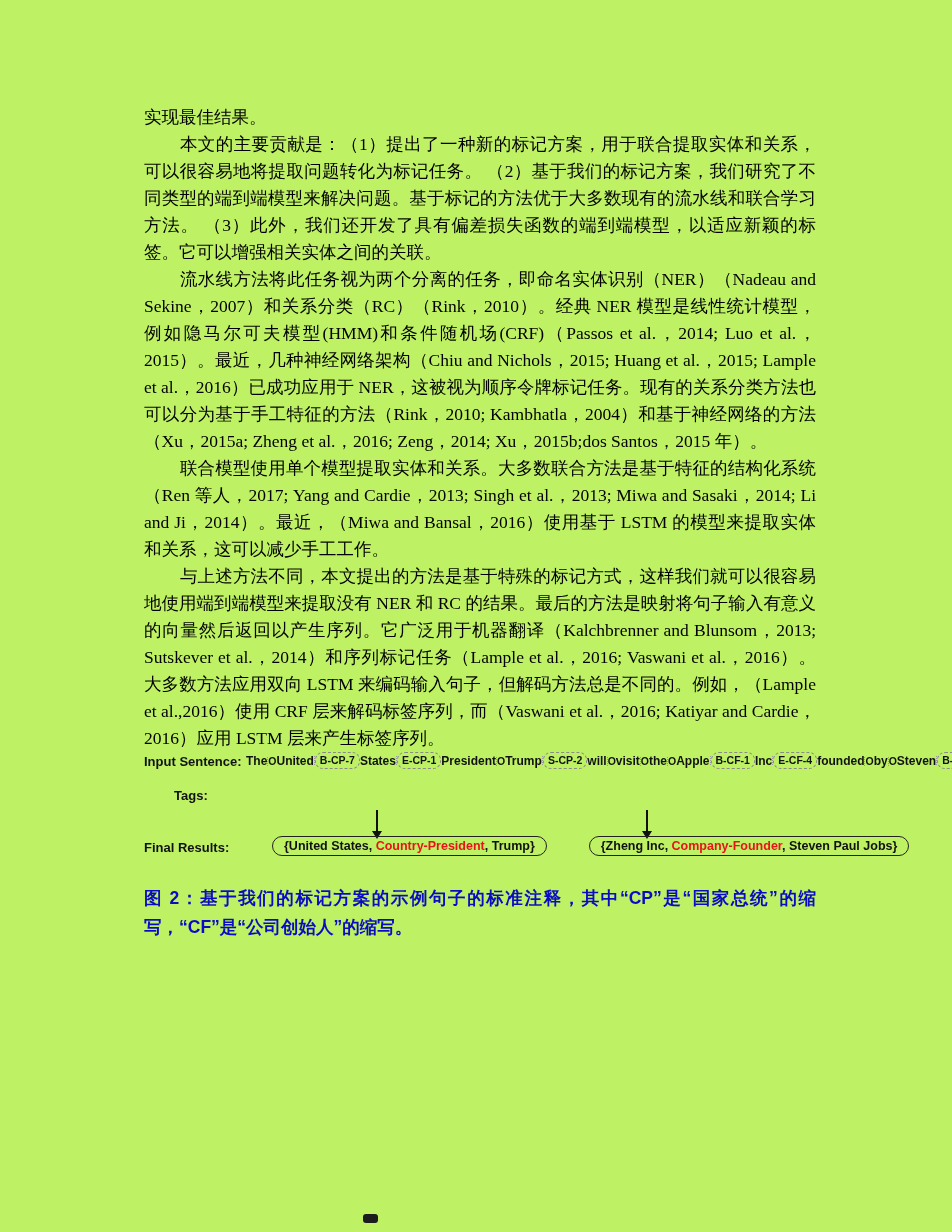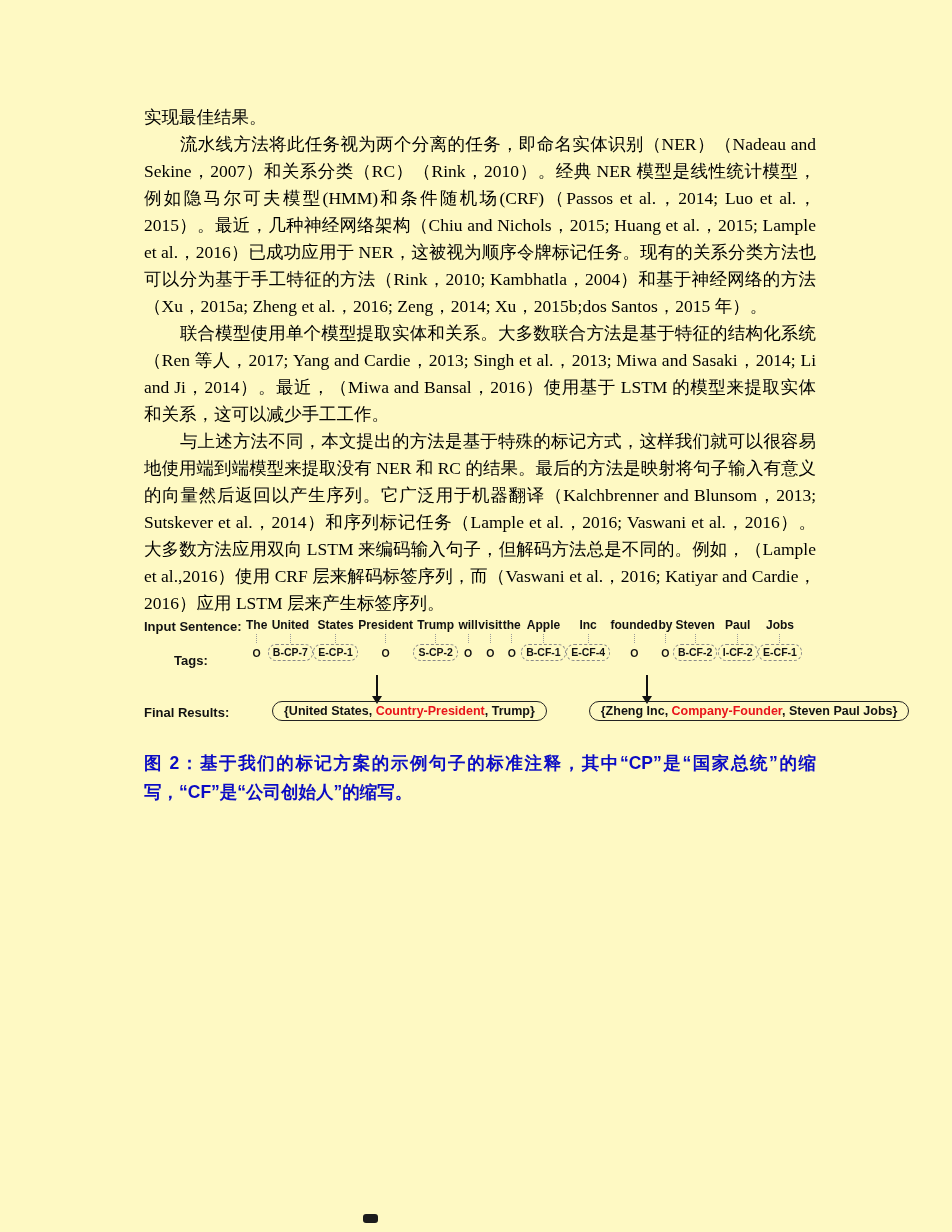--- a/index.html
+++ b/index.html
@@ -4,21 +4,21 @@
 <style>
   :root{
     --caption-blue:#0b0bc4;
     --relation-red:#e8131a;
   }
   *{box-sizing:border-box;}
   html,body{margin:0;padding:0;background:#ffffff;}
   .page{
     position:relative;
     width:952px;height:1232px;
-    background:#fef9c3;
+    background:#bef264;
     overflow:hidden;
     font-family:"Liberation Serif","DejaVu Serif",serif;
     color:#000;
   }
   .content{
     position:absolute;left:144px;top:104px;width:672px;
   }
   p.body{
     margin:0;
     font-size:17.5px;
@@ -55,21 +55,21 @@
   .lbl-results{left:0;top:88px;}
 
   .token-grid{
     position:absolute;
     left:102px;top:0;width:556px;
     display:flex;
     justify-content:space-between;
     align-items:flex-start;
   }
   .token-col{
-    display:flex;flex-direction:column;align-items:center;
+    display:flex;align-items:center;
   }
   .token-word{
     font-weight:700;font-size:12px;color:#111;white-space:nowrap;line-height:16px;
   }
   .token-connector{
     width:0;height:9px;border-left:1px dotted #999;margin:1px 0;
   }
   .token-tag{
     font-weight:700;font-size:10.5px;color:#111;white-space:nowrap;line-height:13px;
   }
@@ -116,20 +116,21 @@
   }
 </style>
 </head>
 <body>
 
 <div class="page">
   <div class="content">
 
     <p class="body noindent">实现最佳结果。</p>
 
+    <p class="body">本文的主要贡献是：（1）提出了一种新的标记方案，用于联合提取实体和关系，可以很容易地将提取问题转化为标记任务。 （2）基于我们的标记方案，我们研究了不同类型的端到端模型来解决问题。基于标记的方法优于大多数现有的流水线和联合学习方法。 （3）此外，我们还开发了具有偏差损失函数的端到端模型，以适应新颖的标签。它可以增强相关实体之间的关联。</p>
 
 
 
     <p class="body">流水线方法将此任务视为两个分离的任务，即命名实体识别（NER）（Nadeau and Sekine，2007）和关系分类（RC）（Rink，2010）。经典 NER 模型是线性统计模型，例如隐马尔可夫模型(HMM)和条件随机场(CRF)（Passos et al.，2014; Luo et al.，2015）。最近，几种神经网络架构（Chiu and Nichols，2015; Huang et al.，2015; Lample et al.，2016）已成功应用于 NER，这被视为顺序令牌标记任务。现有的关系分类方法也可以分为基于手工特征的方法（Rink，2010; Kambhatla，2004）和基于神经网络的方法（Xu，2015a; Zheng et al.，2016; Zeng，2014; Xu，2015b;dos Santos，2015 年）。</p>
 
     <p class="body">联合模型使用单个模型提取实体和关系。大多数联合方法是基于特征的结构化系统（Ren 等人，2017; Yang and Cardie，2013; Singh et al.，2013; Miwa and Sasaki，2014; Li and Ji，2014）。最近，（Miwa and Bansal，2016）使用基于 LSTM 的模型来提取实体和关系，这可以减少手工工作。</p>
 
     <p class="body">与上述方法不同，本文提出的方法是基于特殊的标记方式，这样我们就可以很容易地使用端到端模型来提取没有 NER 和 RC 的结果。最后的方法是映射将句子输入有意义的向量然后返回以产生序列。它广泛用于机器翻译（Kalchbrenner and Blunsom，2013; Sutskever et al.，2014）和序列标记任务（Lample et al.，2016; Vaswani et al.，2016）。大多数方法应用双向 LSTM 来编码输入句子，但解码方法总是不同的。例如，（Lample et al.,2016）使用 CRF 层来解码标签序列，而（Vaswani et al.，2016; Katiyar and Cardie，2016）应用 LSTM 层来产生标签序列。</p>
 
     <div class="figure">

